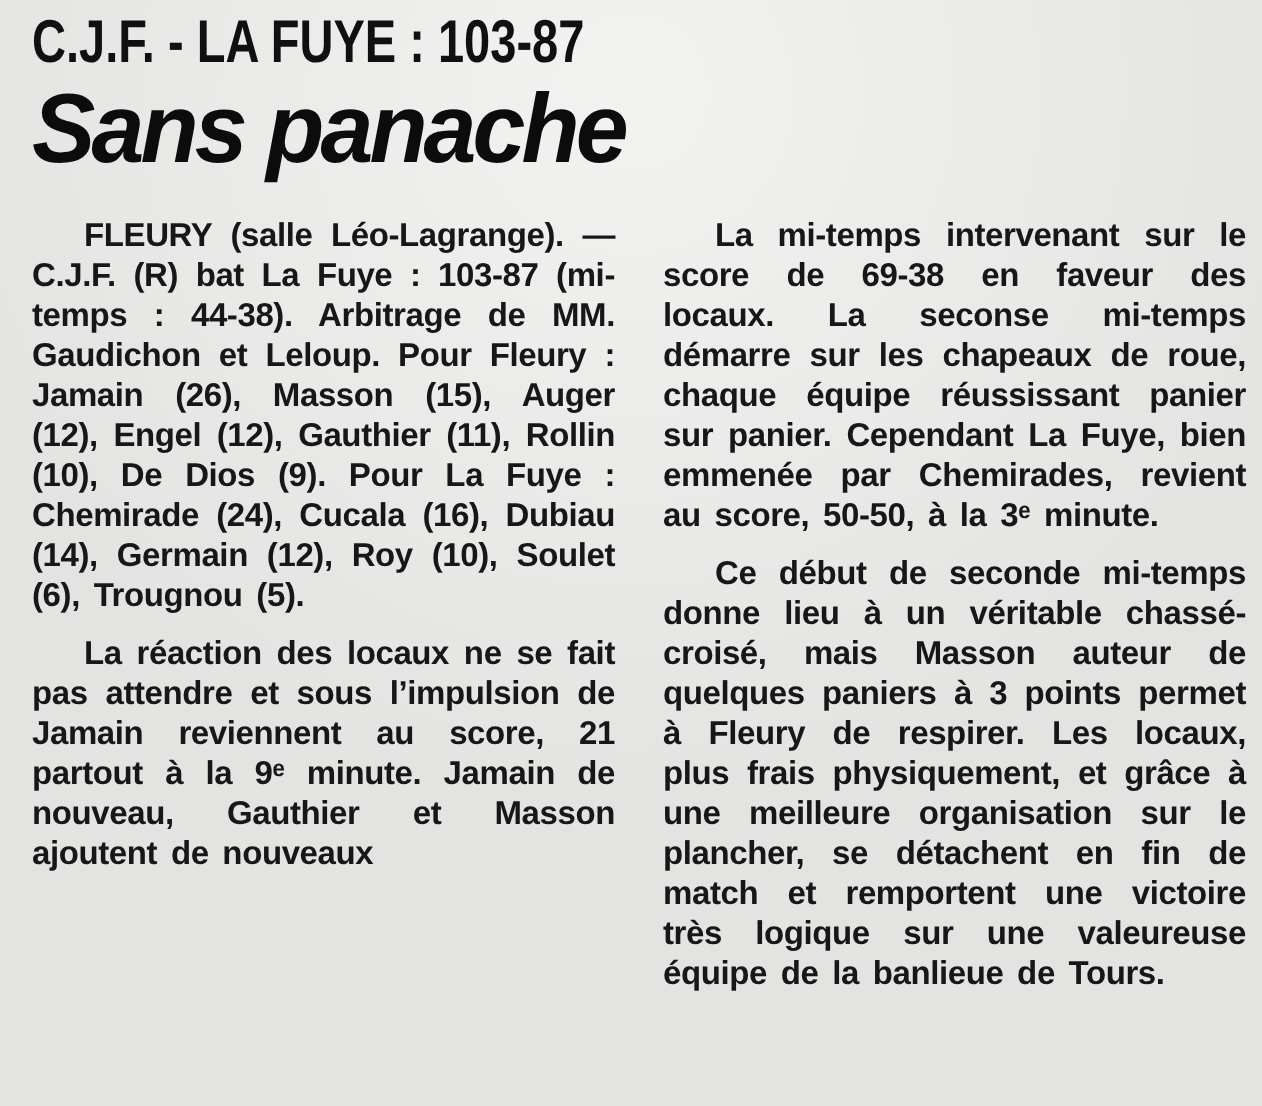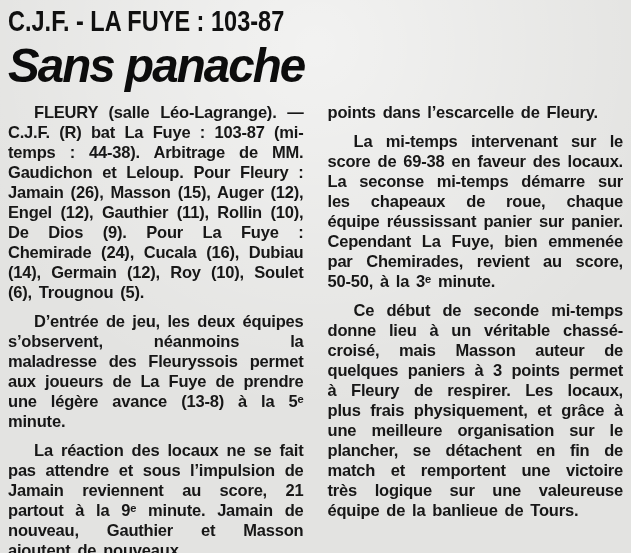--- a/index.html
+++ b/index.html
@@ -12,21 +12,21 @@
 
   body {
     background: #e3e3e1;
     font-family: "Liberation Sans", "DejaVu Sans", sans-serif;
     color: #141414;
   }
 
   .page {
     width: 631px;
     height: 461px;
-    padding: 4px 8px 0 8px;
+    padding: 4px 8px 0 16px;
     background:
       radial-gradient(circle at 50% 10%, rgba(255,255,255,0.55), rgba(255,255,255,0) 70%),
       #e3e3e1;
   }
 
   .kicker {
     font-size: 28px;
     font-weight: bold;
     letter-spacing: 0px;
     transform: scaleX(0.84) scaleY(1.08);
@@ -57,40 +57,38 @@
     flex: 1 1 0;
     text-align: justify;
     font-size: 16.5px;
     font-weight: bold;
     line-height: 20px;
     letter-spacing: -0.2px;
     word-spacing: 2.5px;
     color: #171717;
   }
 
-  .col p { margin: 0 0 9px 0; }
+  .col p { margin: 6px 0 9px 0; }
   .col p.indent { text-indent: 26px; }
 </style>
 </head>
 <body>
 
 <div class="page">
 
   <div class="kicker">C.J.F. - LA FUYE : 103-87</div>
 
   <div class="headline">Sans panache</div>
 
   <div class="columns">
 
     <div class="col">
       <p class="indent">FLEURY (salle Léo-Lagrange). — C.J.F. (R) bat La Fuye : 103-87 (mi-temps : 44-38). Arbitrage de MM. Gaudichon et Leloup. Pour Fleury : Jamain (26), Masson (15), Auger (12), Engel (12), Gauthier (11), Rollin (10), De Dios (9). Pour La Fuye : Chemirade (24), Cucala (16), Dubiau (14), Germain (12), Roy (10), Soulet (6), Trougnou (5).</p>
-      <p class="indent">D’entrée de jeu, les deux équipes s’observent, néanmoins la maladresse des Fleuryssois permet aux joueurs de La Fuye de prendre une légère avance (13-8) à la 5ᵉ minute.</p>
       <p class="indent">La réaction des locaux ne se fait pas attendre et sous l’impulsion de Jamain reviennent au score, 21 partout à la 9ᵉ minute. Jamain de nouveau, Gauthier et Masson ajoutent de nouveaux</p>
     </div>
 
     <div class="col">
-      <p>points dans l’escarcelle de Fleury.</p>
       <p class="indent">La mi-temps intervenant sur le score de 69-38 en faveur des locaux. La seconse mi-temps démarre sur les chapeaux de roue, chaque équipe réussissant panier sur panier. Cependant La Fuye, bien emmenée par Chemirades, revient au score, 50-50, à la 3ᵉ minute.</p>
       <p class="indent">Ce début de seconde mi-temps donne lieu à un véritable chassé-croisé, mais Masson auteur de quelques paniers à 3 points permet à Fleury de respirer. Les locaux, plus frais physiquement, et grâce à une meilleure organisation sur le plancher, se détachent en fin de match et remportent une victoire très logique sur une valeureuse équipe de la banlieue de Tours.</p>
     </div>
 
   </div>
 </div>
 
 </body></html>

